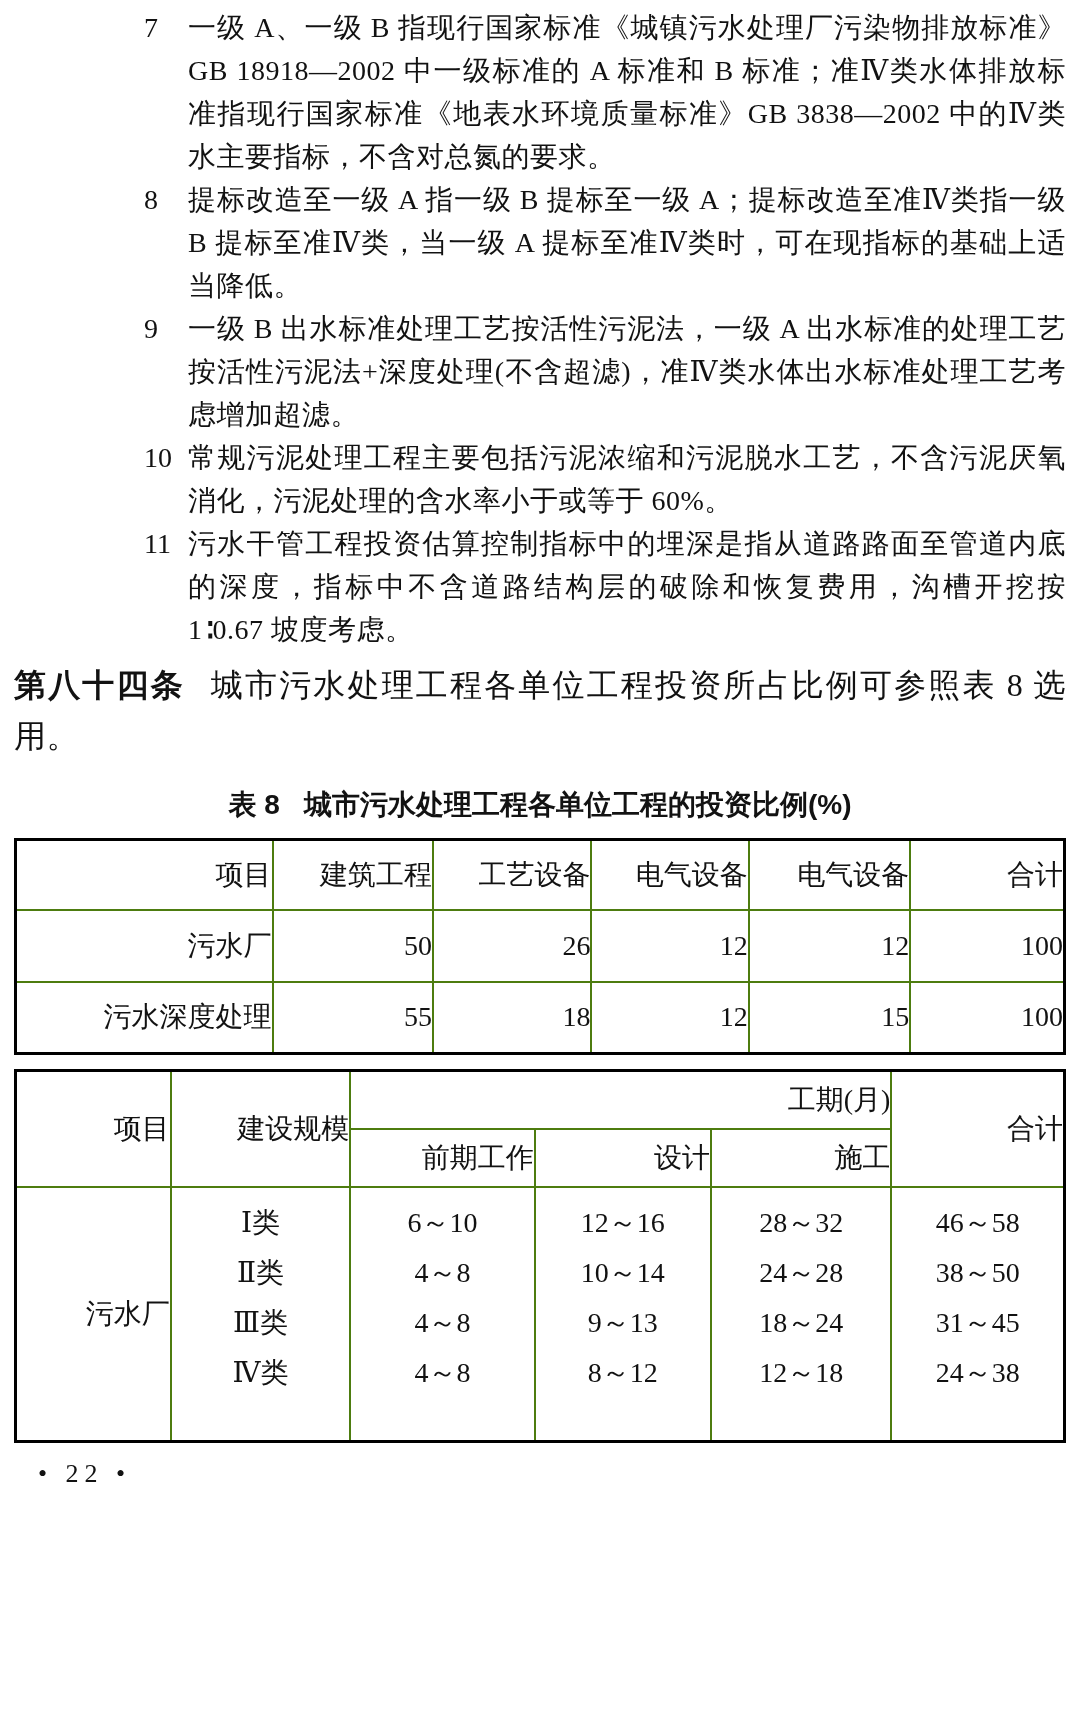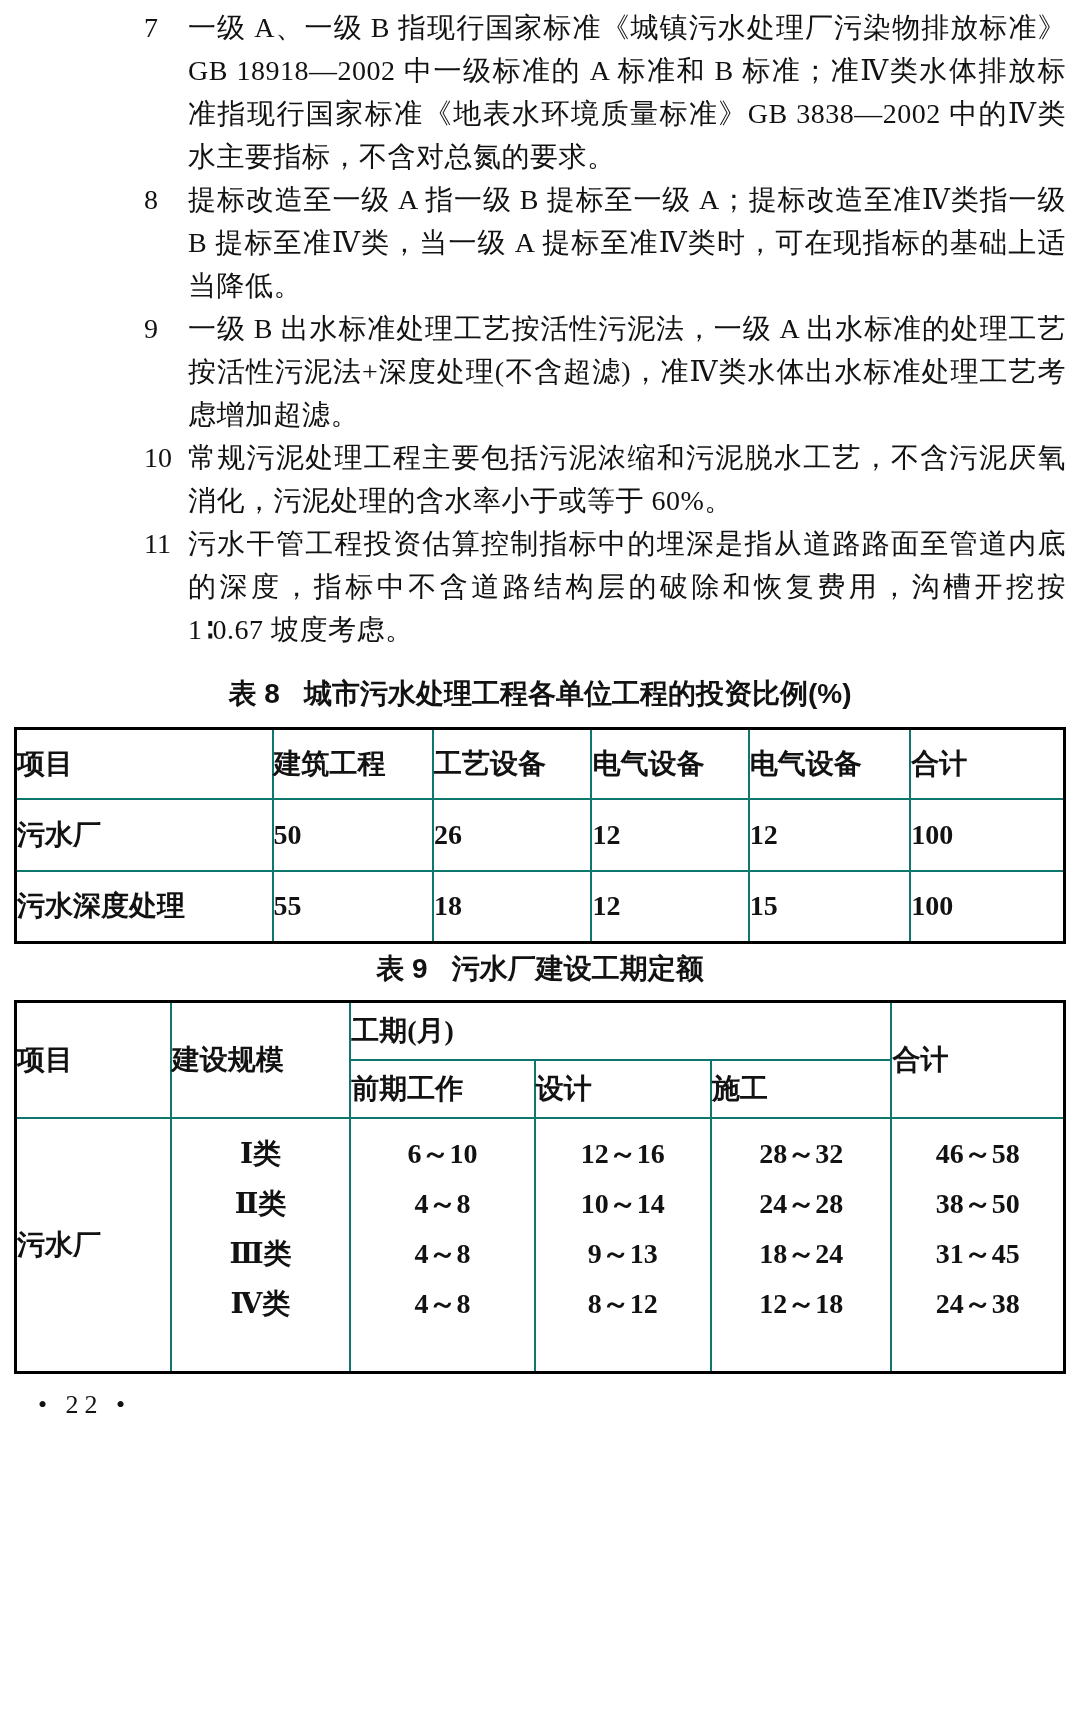--- a/index.html
+++ b/index.html
@@ -59,24 +59,24 @@
 
   
   table {
     width: 100%;
     border-collapse: collapse;
     table-layout: fixed;
     border: 3px solid #000;
     font-size: 28px;
   }
   th, td {
-    border: 2px solid #0f766e;
-    text-align: left;
+    border: 2px solid #4d7c0f;
+    text-align: right;
     vertical-align: middle;
-    font-weight: 700;
+    font-weight: 400;
     padding: 0;
   }
   .t8 { margin-top: 16px; }
   .t8 thead th { height: 70px; }
   .t8 tbody td { height: 72px; }
 
   .t9 { margin-top: 14px; }
   .t9 thead th { height: 58px; }
   .t9 td.stack-cell { vertical-align: top; padding: 10px 0 42px 0; }
   .t9 .line {
@@ -115,20 +115,23 @@
     <div class="note">
       <span class="note-num">10</span>
       <p class="note-text">常规污泥处理工程主要包括污泥浓缩和污泥脱水工艺，不含污泥厌氧消化，污泥处理的含水率小于或等于 60%。</p>
     </div>
     <div class="note">
       <span class="note-num">11</span>
       <p class="note-text">污水干管工程投资估算控制指标中的埋深是指从道路路面至管道内底的深度，指标中不含道路结构层的破除和恢复费用，沟槽开挖按 1∶0.67 坡度考虑。</p>
     </div>
   </section>
 
+  <p class="article">
+    <span class="article-term">第八十四条</span><span>城市污水处理工程各单位工程投资所占比例可参照表 8 选用。</span>
+  </p>
 
   <p class="table-caption">
     <span class="cap-label">表 8</span><span>城市污水处理工程各单位工程的投资比例(%)</span>
   </p>
 
   <table class="t8">
     <colgroup>
       <col style="width:24.5%">
         <col style="width:15.3%">
         <col style="width:15.1%">
@@ -160,23 +163,20 @@
         <td>55</td>
         <td>18</td>
         <td>12</td>
         <td>15</td>
         <td>100</td>
       </tr>
     </tbody>
   </table>
 
 
-  <p class="table-caption" style="margin-top:8px;">
-    <span class="cap-label">表 9</span><span>污水厂建设工期定额</span>
-  </p>
 
   <table class="t9">
     <colgroup>
       <col style="width:14.8%">
         <col style="width:17.1%">
         <col style="width:17.6%">
       <col style="width:16.8%">
         <col style="width:17.2%">
         <col style="width:16.5%">
     </colgroup>

